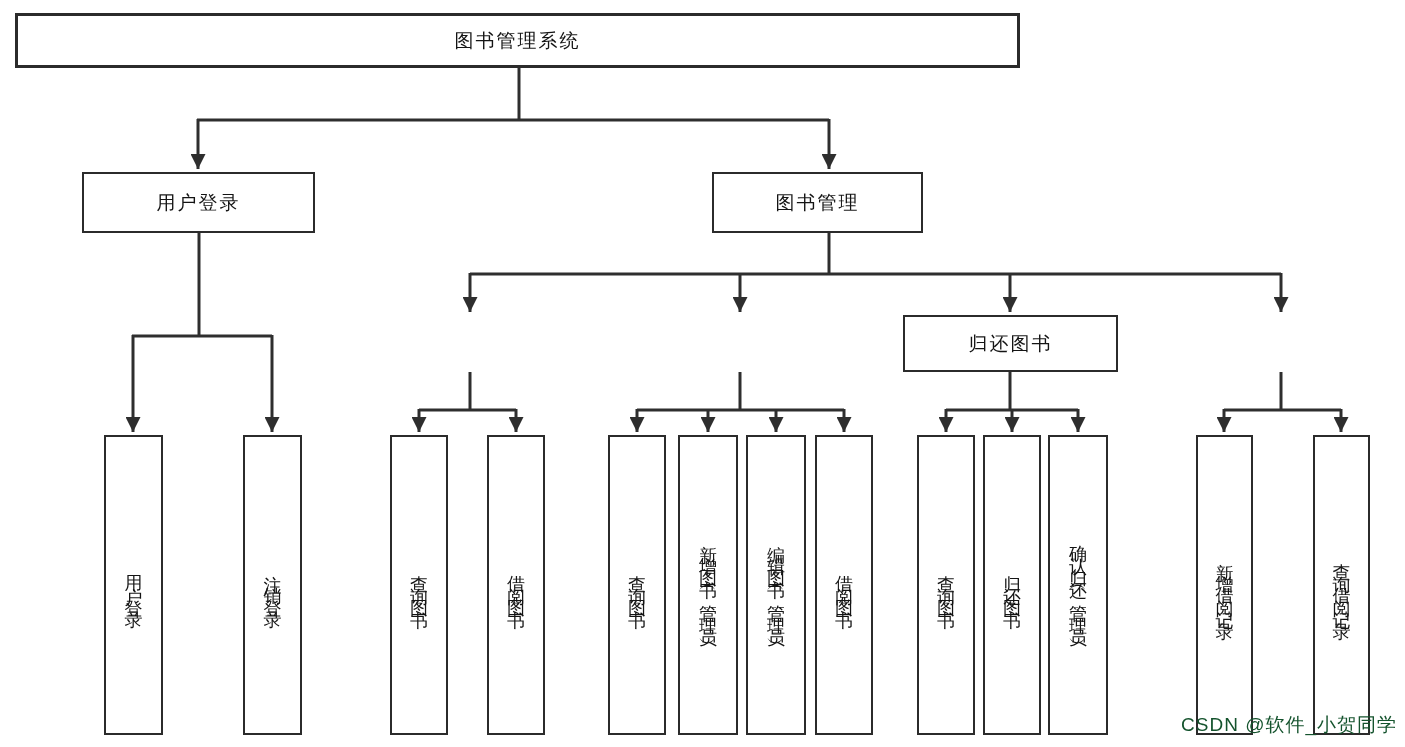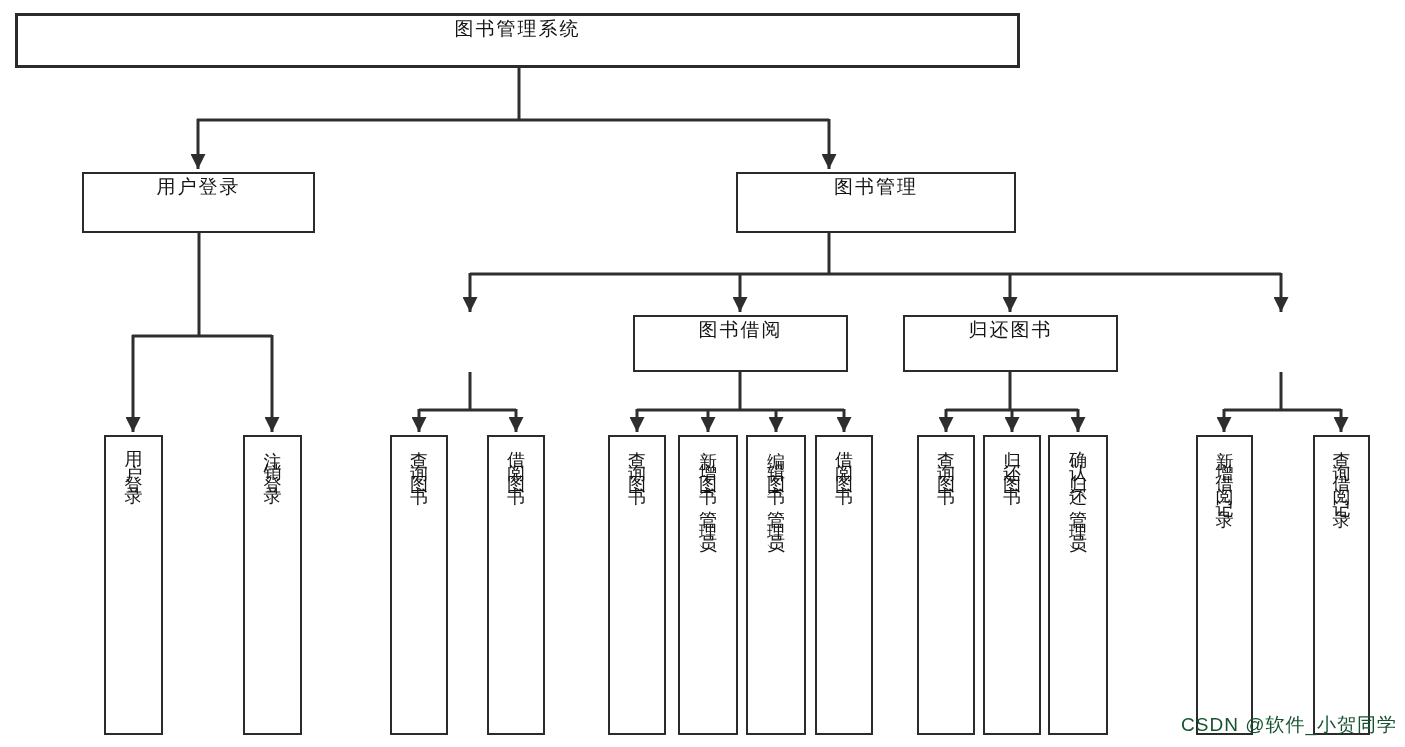--- a/index.html
+++ b/index.html
@@ -3,21 +3,21 @@
 <meta charset="utf-8">
 <style>
   html,body{margin:0;padding:0;background:#ffffff;}
   .stage{
     position:relative;width:1405px;height:747px;background:#ffffff;
     font-family:"Liberation Sans","DejaVu Sans",sans-serif;overflow:hidden;
   }
   .wires{position:absolute;left:0;top:0;}
   .box{
     position:absolute;background:#ffffff;border:2px solid #2b2b2b;
-    box-sizing:border-box;display:flex;align-items:flex-start;justify-content:center;
+    box-sizing:border-box;display:flex;align-items:center;justify-content:center;
   }
   .box.root{border-width:3px;}
   .box .lbl{color:#141414;font-size:19px;letter-spacing:2px;white-space:nowrap;}
   .box.v .lbl{
     writing-mode:vertical-rl;text-orientation:mixed;
     font-size:18px;letter-spacing:12px;line-height:1;white-space:normal;
   }
   .watermark{
     position:absolute;top:712px;right:8px;
     font-size:19px;color:#c6c8ca;letter-spacing:1px;white-space:nowrap;
@@ -78,27 +78,24 @@
     </g>
   </svg>
 
   <div class="box root h" style="left:15px;top:13px;width:1005px;height:55px">
     <span class="lbl">图书管理系统</span>
   </div>
 
   <div class="box h" style="left:82px;top:172px;width:233px;height:61px">
     <span class="lbl">用户登录</span>
   </div>
-  <div class="box h" style="left:736px;top:172px;width:280px;height:61px">
+  <div class="box h" style="left:712px;top:172px;width:211px;height:61px">
     <span class="lbl">图书管理</span>
   </div>
 
-  <div class="box h" style="left:633px;top:315px;width:215px;height:57px">
-    <span class="lbl">图书借阅</span>
-  </div>
   <div class="box h" style="left:903px;top:315px;width:215px;height:57px">
     <span class="lbl">归还图书</span>
   </div>
 
   <div class="box v" style="left:104px;top:435px;width:59px;height:300px">
     <span class="lbl">用户登录</span>
   </div>
   <div class="box v" style="left:243px;top:435px;width:59px;height:300px">
     <span class="lbl">注销登录</span>
   </div>

